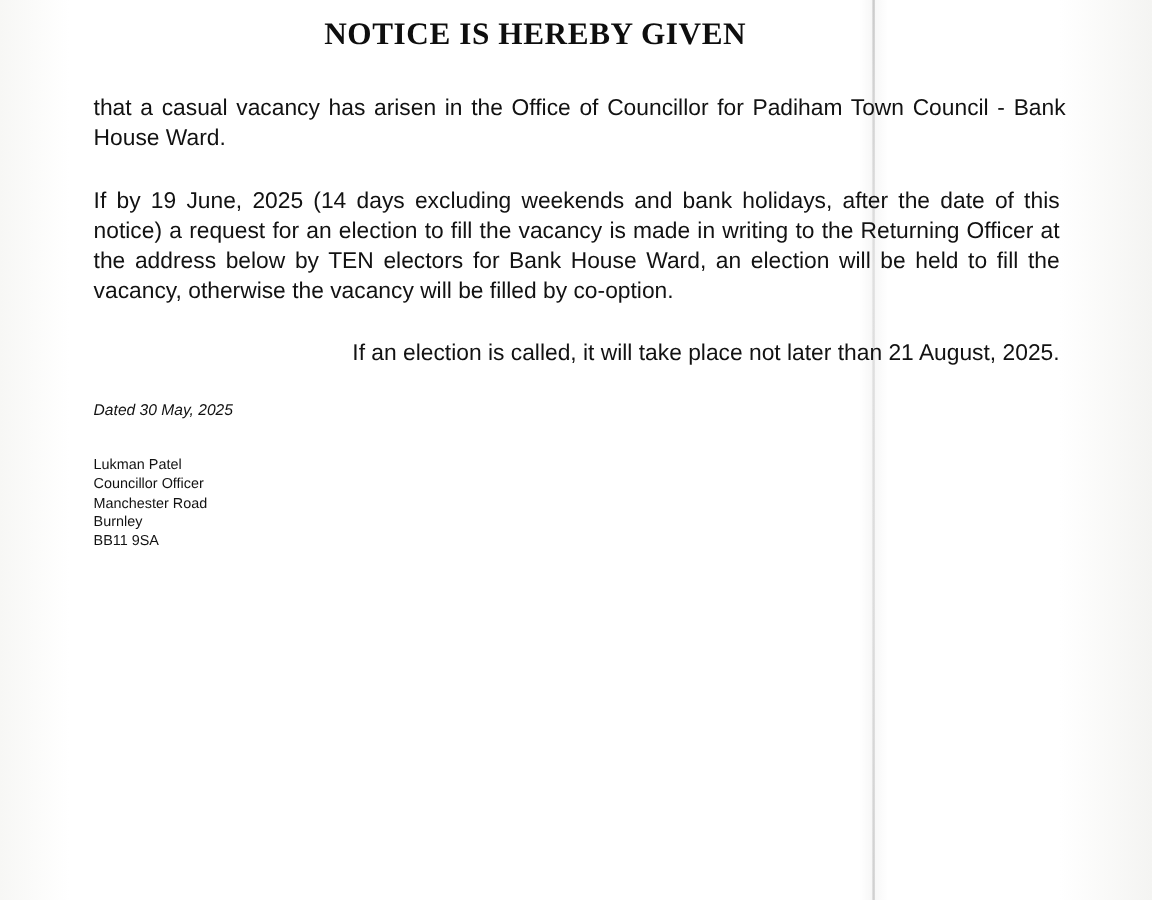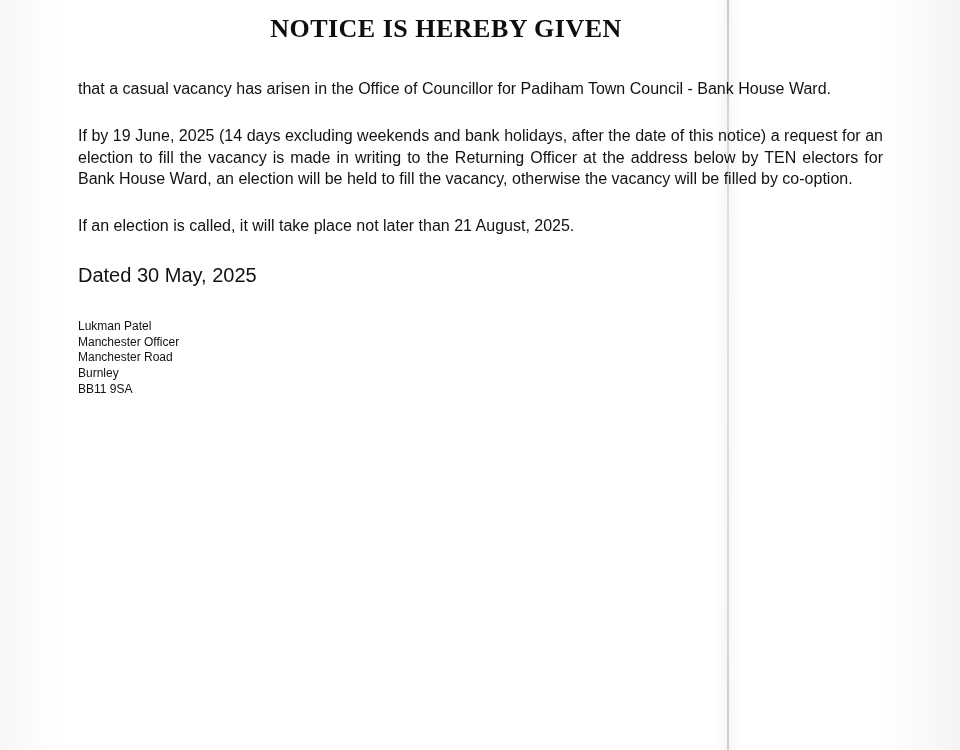--- a/index.html
+++ b/index.html
@@ -62,43 +62,44 @@
     font-size: 26px;
     font-weight: 700;
     letter-spacing: 0.5px;
     text-align: center;
     margin: 0 0 34px 0;
     padding-right: 76px;
     color: #0e0e0e;
   }
 
   .para {
-    font-size: 16px;
+    font-size: 19px;
     line-height: 1.33;
     margin: 0 0 26px 0;
     text-align: justify;
     text-justify: inter-word;
     color: #121212;
   }
   .para.no-justify {
-    text-align: left;
+    text-align: right;
   }
   .para:last-child {
     margin-bottom: 0;
   }
 
   .para-intro { width: 810px; }
   .para-main  { width: 805px; }
   .para-election { width: 805px; }
 
   .dated {
-    font-size: 20px;
+    font-size: 13px;
     line-height: 1.33;
     margin: 0 0 30px 0;
     color: #121212;
+    font-style: italic;
   }
 
   .signature-block {
     font-size: 12px;
     line-height: 1.31;
     color: #121212;
   }
   .signature-block div {
     white-space: pre;
   }
@@ -118,20 +119,20 @@
     <p class="para para-intro">that a casual vacancy has arisen in the Office of Councillor for Padiham Town Council - Bank House Ward.</p>
 
     <p class="para para-main">If by 19 June, 2025 (14 days excluding weekends and bank holidays, after the date of this notice) a request for an election to fill the vacancy is made in writing to the Returning Officer at the address below by TEN electors for Bank House Ward, an election will be held to fill the vacancy, otherwise the vacancy will be filled by co-option.</p>
 
     <p class="para para-election no-justify">If an election is called, it will take place not later than 21 August, 2025.</p>
 
     <div class="dated">Dated 30 May, 2025</div>
 
     <div class="signature-block">
       <div>Lukman Patel</div>
-      <div>Manchester Officer</div>
+      <div>Councillor Officer</div>
       <div>Manchester Road</div>
       <div>Burnley</div>
       <div>BB11 9SA</div>
     </div>
 
   </div>
 </div>
 
 </body></html>

